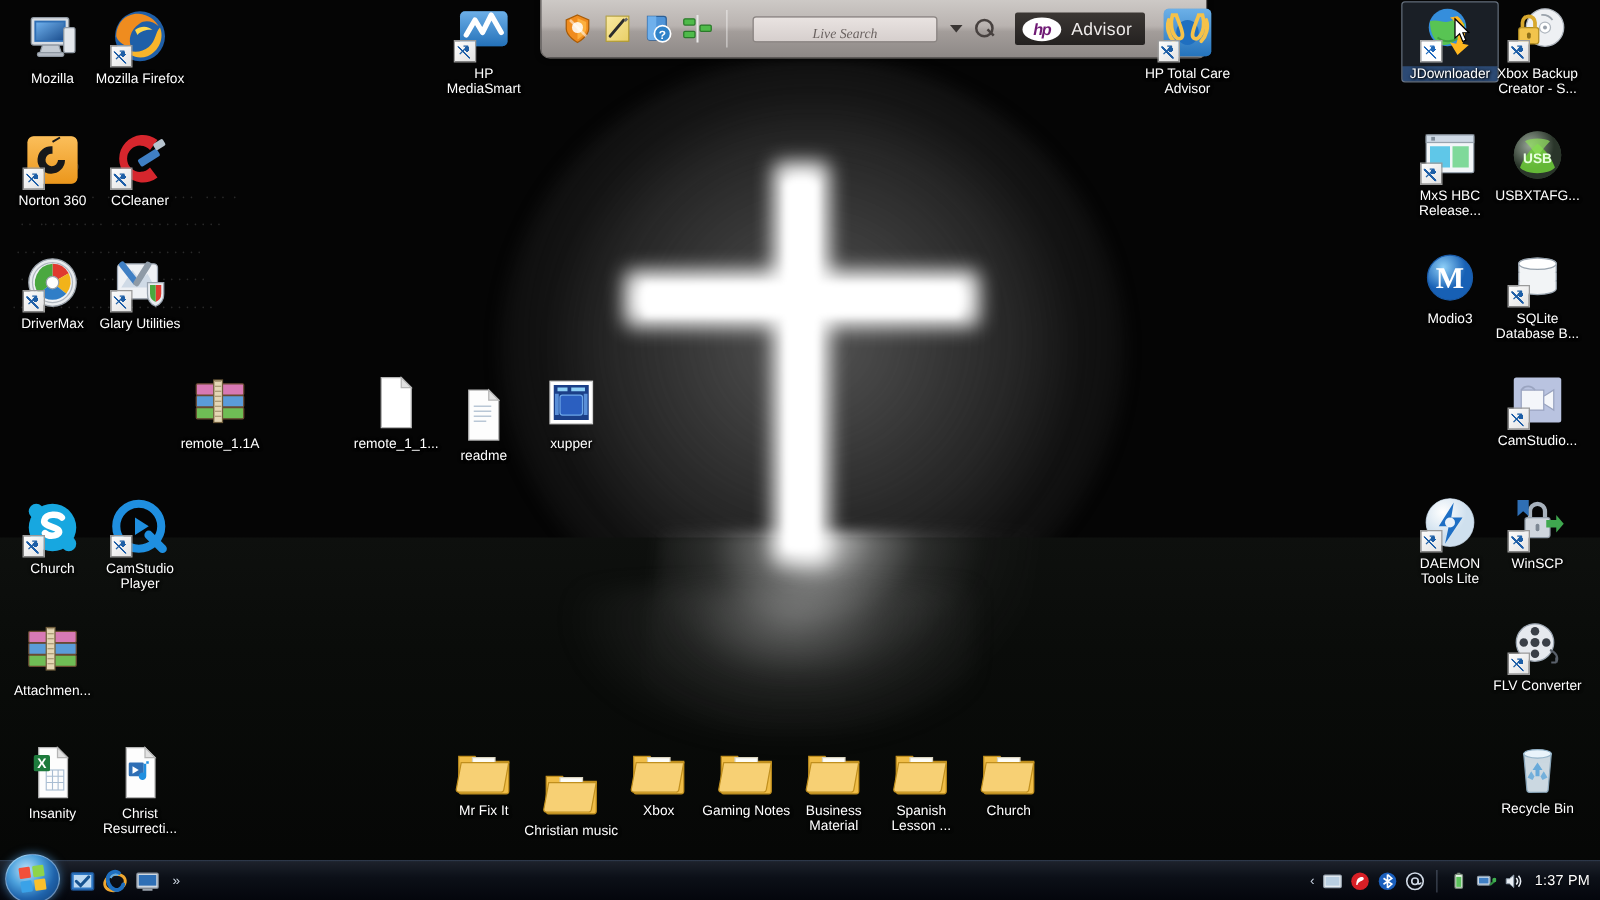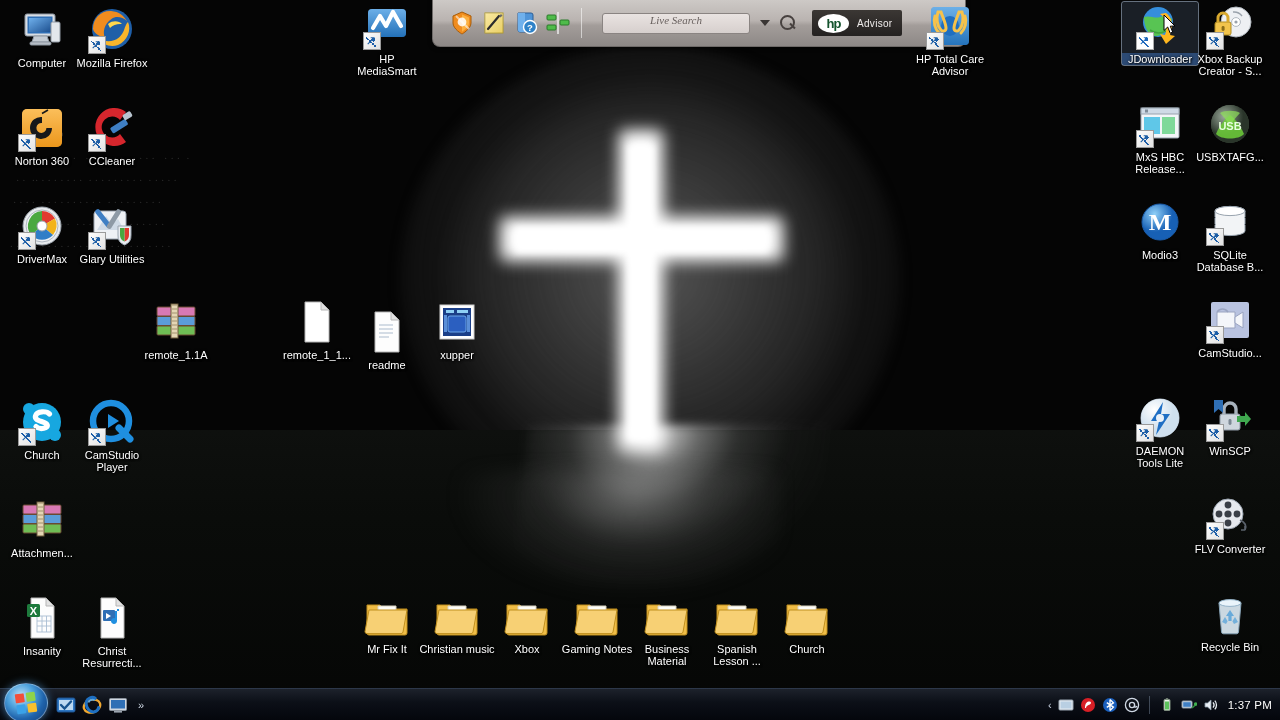--- a/index.html
+++ b/index.html
@@ -141,21 +141,21 @@
   .dock-sep { width: 1px; height: 30px; background: rgba(255,255,255,.55); margin: 0 10px; }
   .searchwrap {
     display: flex; align-items: center; gap: 4px;
     margin-left: 10px;
   }
   .searchbox {
     width: 148px; height: 21px;
     background: linear-gradient(180deg,#e9e3e1,#d6cfcd);
     border: 1px solid #8a8482;
     border-radius: 3px;
-    display: flex; align-items: flex-start; justify-content: center;
+    display: flex; align-items: flex-end; justify-content: center;
   }
   .searchbox span {
     font-size: 11px; font-style: italic; color: #6a6260;
     font-family: "Liberation Serif", serif;
   }
   .drop-caret {
     width: 0; height: 0;
     border-left: 5px solid transparent;
     border-right: 5px solid transparent;
     border-top: 6px solid #3a3634;
@@ -178,24 +178,24 @@
     display: flex; align-items: center; gap: 8px;
     background: linear-gradient(180deg,#3b3734,#242120);
     padding: 4px 10px 4px 6px;
     border-radius: 2px;
     height: 26px;
   }
   .hp-oval {
     width: 31px; height: 19px; border-radius: 50%;
     background: #fff;
     display: flex; align-items: center; justify-content: center;
-    font-weight: bold; font-size: 13px;
-    color: #14532d; letter-spacing: -1px;
-  }
-  .hp-advisor-text { color: #efeceb; font-size: 10px; letter-spacing: .3px; }
+    font-style: italic; font-weight: bold; font-size: 13px;
+    color: #701a75; letter-spacing: -1px;
+  }
+  .hp-advisor-text { color: #efeceb; font-size: 14px; letter-spacing: .3px; }
 
   
   .dicon {
     position: absolute;
     width: 76px;
     text-align: center;
     cursor: default;
     user-select: none;
   }
   .dicon .glyph {
@@ -411,21 +411,21 @@
       <path d="M16 30 h13 l2 6 h-17 z" fill="#c4cbd3" stroke="#8f98a2"></path>
       <rect x="12" y="36" width="21" height="3" rx="1.2" fill="#b6bdc6" stroke="#8f98a2"></rect>
       <rect x="33" y="16" width="9" height="20" rx="1.5" fill="#e3e7ec" stroke="#8f98a2"></rect>
       <defs>
               <linearGradient id="cg" x1="0" y1="0" x2="1" y2="1">
         <stop offset="0" stop-color="#6fb0ec"></stop>
                 <stop offset="1" stop-color="#1c4f8f"></stop>
               </linearGradient>
             </defs>
           </svg></div>
-        <div class="lbl">Computer</div>
+        <div class="lbl">Mozilla</div>
       </div>
       <div class="dicon" style="left: 74px; top: 6px;">
         <div class="glyph"><svg width="48" height="48" viewBox="0 0 48 48">
       <circle cx="24" cy="23" r="20" fill="#1f5fa8"></circle>
       <path d="M5 23 C5 12 13 4.5 23 5 C31 5.6 36 10 39 15 C34.5 11 28 9.5 23.5 13 C16 18 14.5 26 17 32 C10 30 6 27 5 23 Z" fill="#ef8c1f"></path>
       <path d="M40 16 C43.5 24 39.5 35 30 39 C22 42 14 38 11 32 C16.5 36.5 25 36.5 31 31.5 C37 26.5 36 20 40 16 Z" fill="#f8b52b"></path>
       <path d="M20 18 C25 14 31 15 34 18 C30 17.5 25 18.5 22 22 Z" fill="#ffd84d"></path>
           </svg><span class="shortcut" style="position: absolute; left: 0px; bottom: 0px; width: 16px; height: 16px;">
             <span class="sc-arrow">↗</span>
           </span></div>
@@ -769,21 +769,21 @@
         <div class="lbl">HP Total Care Advisor</div>
       </div>
       <div class="dicon" style="left: 349px; top: 592px;">
         <div class="glyph"><svg width="48" height="48" viewBox="0 0 48 48">
       <path d="M4 13 h13 l3 4 h24 v24 a2 2 0 0 1 -2 2 h-36 a2 2 0 0 1 -2 -2 z" fill="#f0bd47" stroke="#c08f1e"></path>
       <path d="M15 14 h18 v22 h-18 z" fill="#fdfdf8" stroke="#d8d2be"></path>
       <path d="M6 18 h38 l-4 22 a2 2 0 0 1 -2 1.6 h-34 a2 2 0 0 1 -2 -2 z" fill="#f7d074" stroke="#c08f1e"></path>
           </svg></div>
         <div class="lbl">Mr Fix It</div>
       </div>
-      <div class="dicon" style="left: 419px; top: 592px;">
+      <div class="dicon" style="left: 419px; top: 608px;">
         <div class="glyph"><svg width="48" height="48" viewBox="0 0 48 48">
       <path d="M4 13 h13 l3 4 h24 v24 a2 2 0 0 1 -2 2 h-36 a2 2 0 0 1 -2 -2 z" fill="#f0bd47" stroke="#c08f1e"></path>
       <path d="M15 14 h18 v22 h-18 z" fill="#fdfdf8" stroke="#d8d2be"></path>
       <path d="M6 18 h38 l-4 22 a2 2 0 0 1 -2 1.6 h-34 a2 2 0 0 1 -2 -2 z" fill="#f7d074" stroke="#c08f1e"></path>
           </svg></div>
         <div class="lbl">Christian music</div>
       </div>
       <div class="dicon" style="left: 489px; top: 592px;">
         <div class="glyph"><svg width="48" height="48" viewBox="0 0 48 48">
       <path d="M4 13 h13 l3 4 h24 v24 a2 2 0 0 1 -2 2 h-36 a2 2 0 0 1 -2 -2 z" fill="#f0bd47" stroke="#c08f1e"></path>

